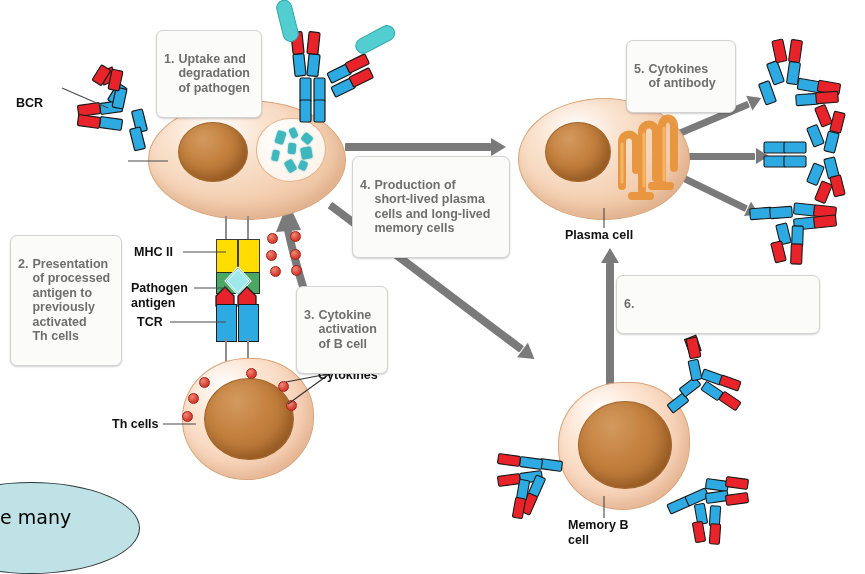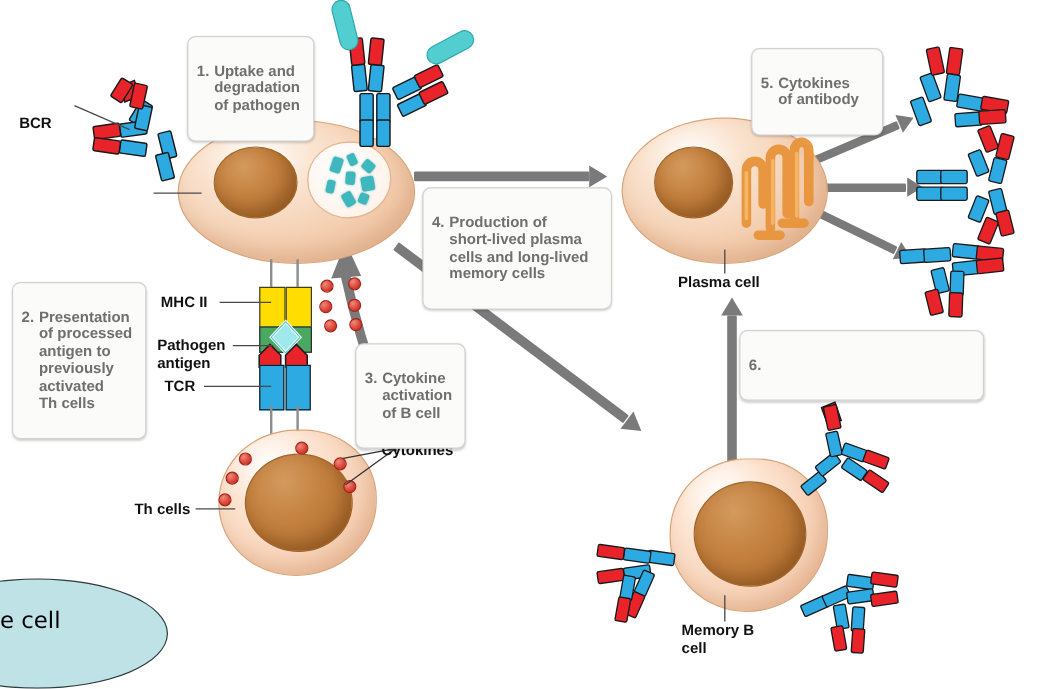--- a/index.html
+++ b/index.html
@@ -341,21 +341,21 @@
       <rect x="50" y="28" width="22" height="11" rx="1.5" fill="#2eaae2" transform="rotate(-6 61 33)"></rect>
       <rect x="70" y="26" width="22" height="11" rx="1.5" fill="#e8232a" transform="rotate(-6 81 31)"></rect>
       <rect x="34" y="34" width="11" height="20" rx="1.5" fill="#2eaae2" transform="rotate(-14 39 44)"></rect>
       <rect x="29" y="52" width="11" height="20" rx="1.5" fill="#e8232a" transform="rotate(-14 34 62)"></rect>
       <rect x="48" y="36" width="11" height="20" rx="1.5" fill="#2eaae2" transform="rotate(2 53 46)"></rect>
       <rect x="47" y="54" width="11" height="20" rx="1.5" fill="#e8232a" transform="rotate(2 52 64)"></rect>
     </g>
   </svg>
 
   <div class="oval" style="left:-78px;top:482px;width:216px;height:90px;"></div>
-  <div class="ovaltext" style="left:0px;top:506px;">e cell</div>
+  <div class="ovaltext" style="left:0px;top:506px;">e many</div>
 
   <svg style="position:absolute;left:0;top:0;width:865px;height:574px;overflow:visible;pointer-events:none;">
 
     <line x1="62" y1="88" x2="108" y2="108" stroke="#4a4a4a" stroke-width="1.1"></line>
 
     <line x1="128" y1="161" x2="168" y2="161" stroke="#4a4a4a" stroke-width="1.1"></line>
 
     <line x1="183" y1="252" x2="226" y2="252" stroke="#4a4a4a" stroke-width="1.1"></line>
 
     <line x1="194" y1="288" x2="228" y2="288" stroke="#4a4a4a" stroke-width="1.1"></line>

